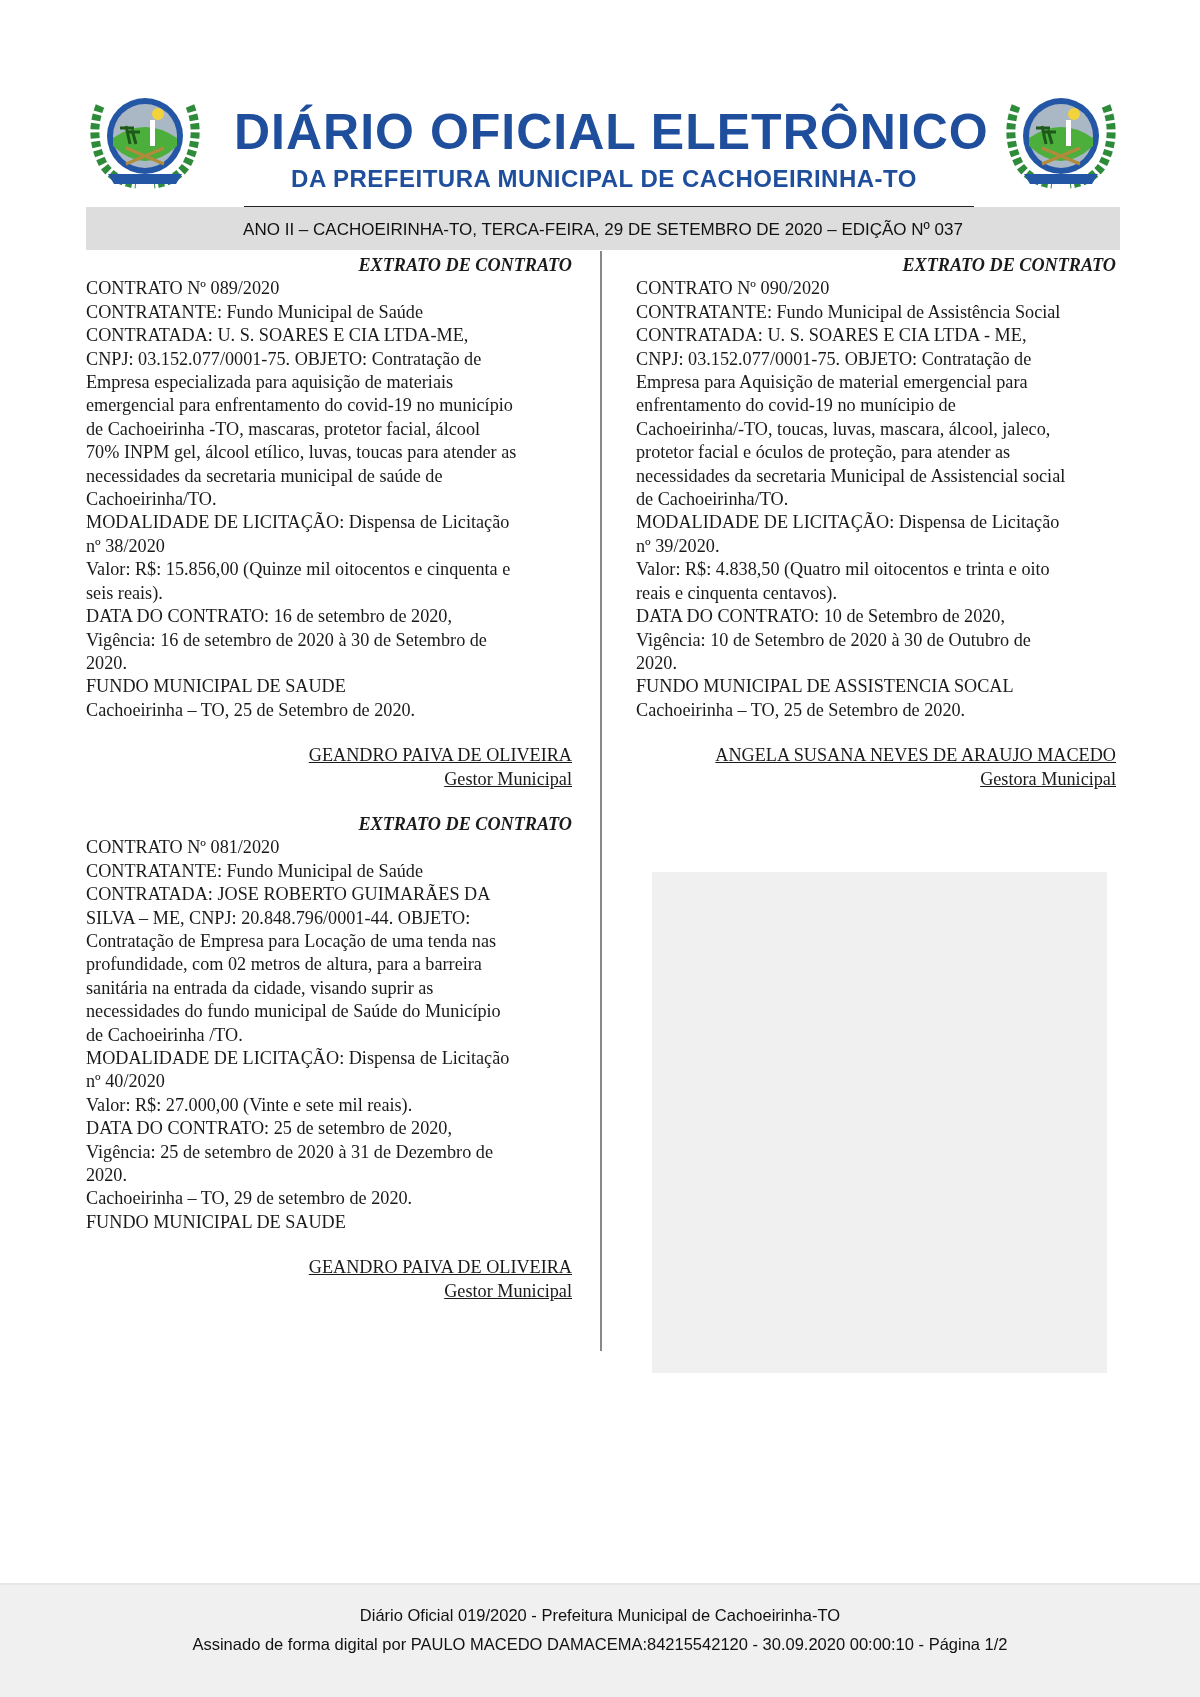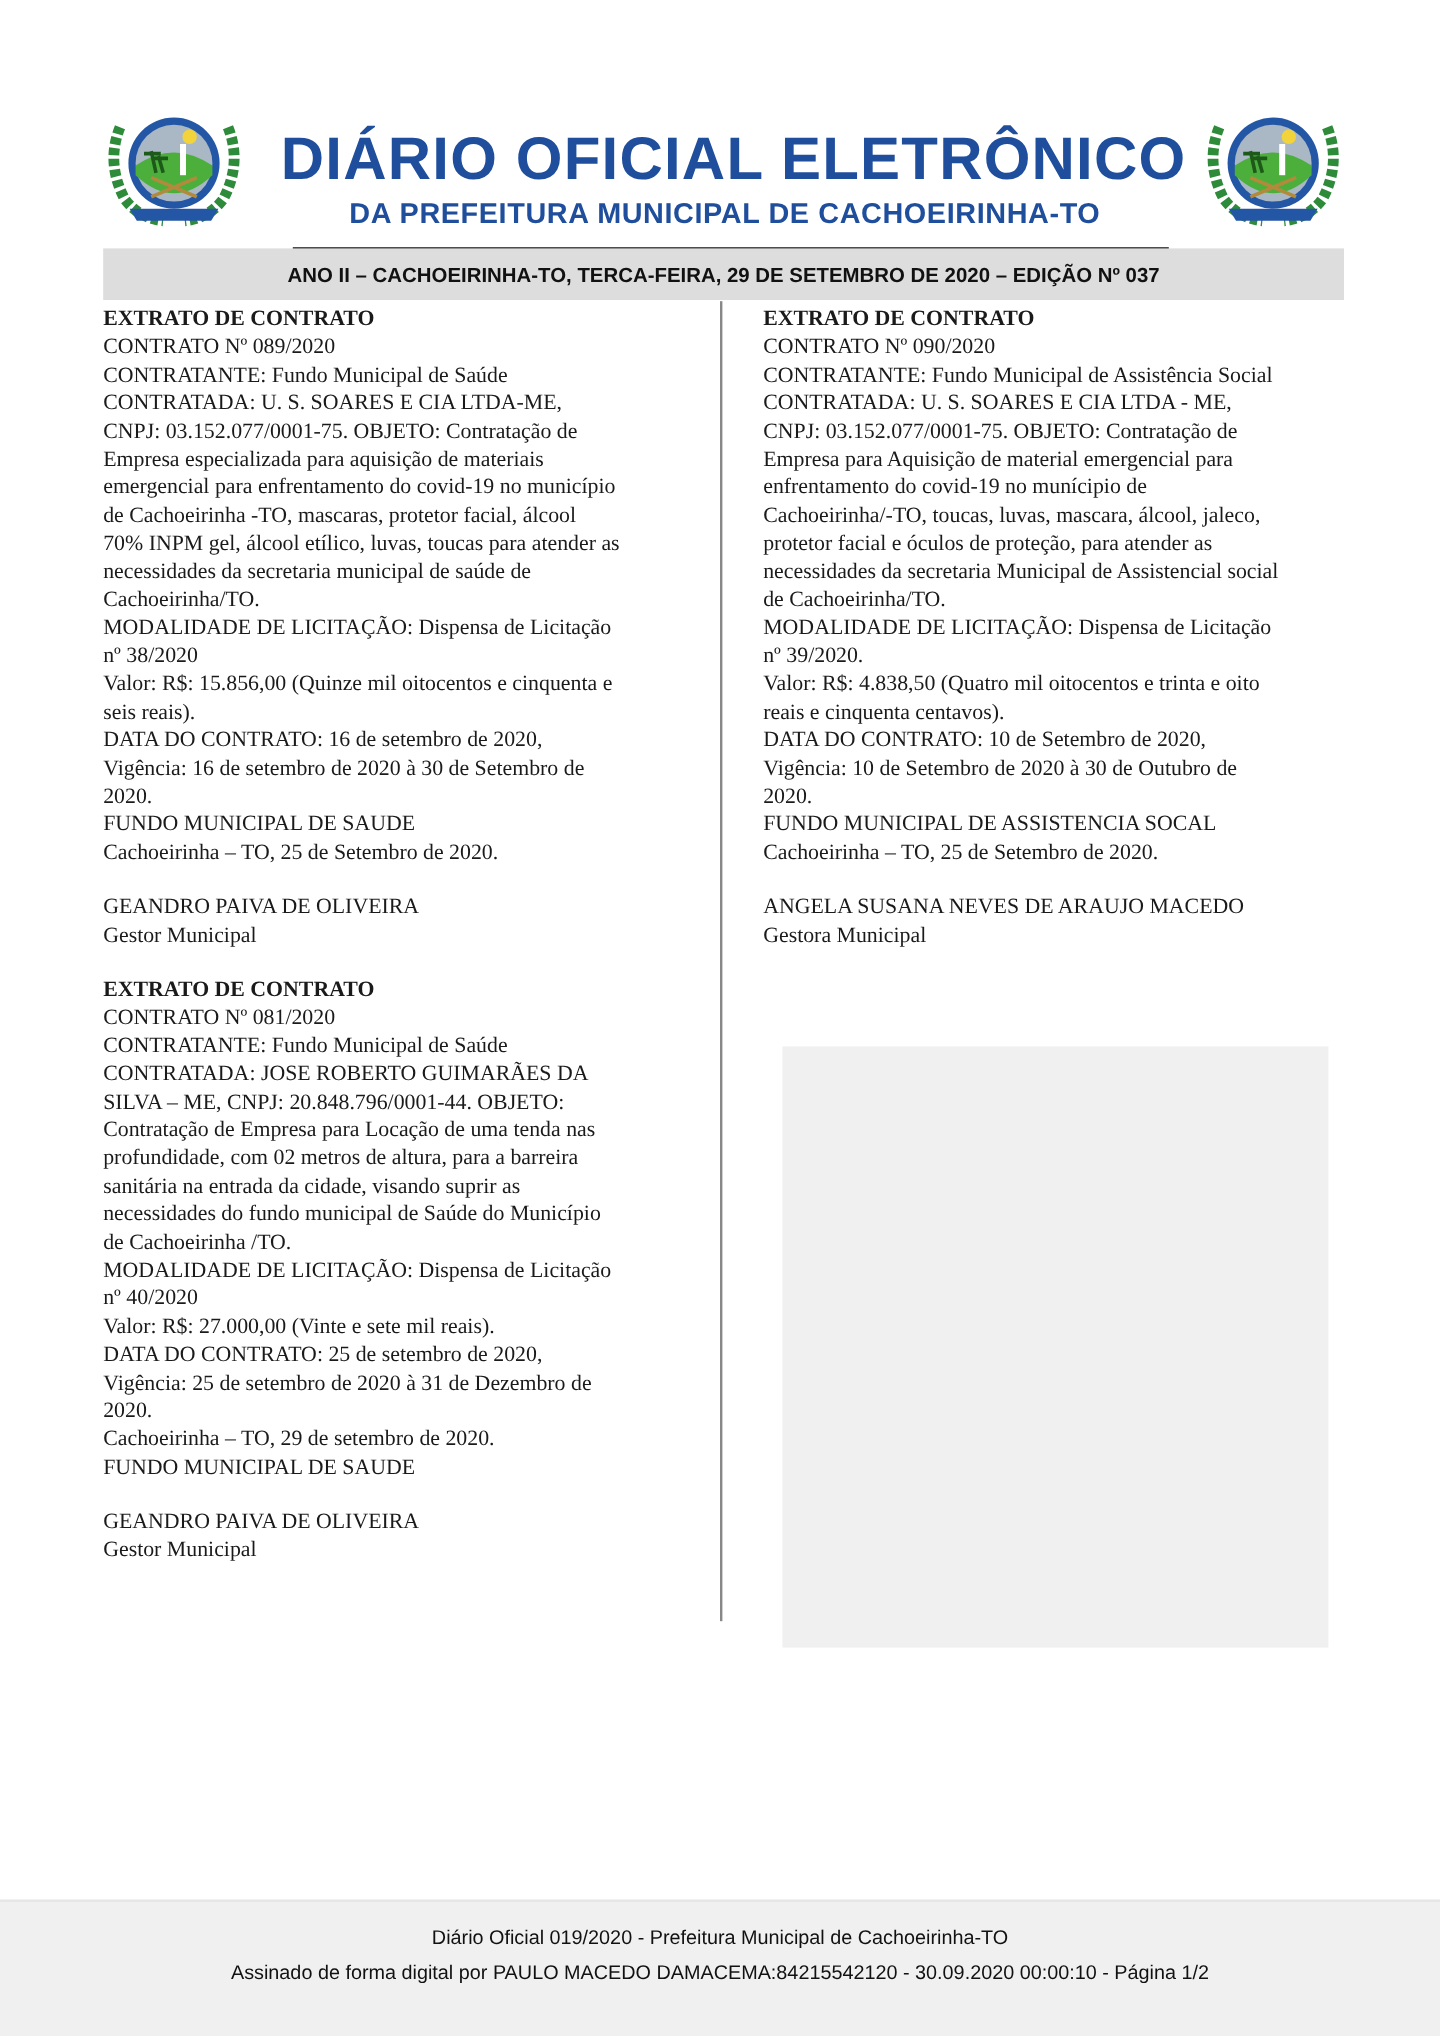--- a/index.html
+++ b/index.html
@@ -7,31 +7,31 @@
 
   .masthead { position:absolute; left:86px; top:86px; width:1034px; height:108px; }
   .crest { position:absolute; top:0; width:118px; height:104px; }
   .crest.left { left:0; }
   .crest.right { right:0; }
   .title-wrap { position:absolute; left:148px; top:18px; width:740px; }
   .title-main { font-family:"Liberation Sans", sans-serif; font-weight:bold; font-size:50px; color:#1f4e9c; letter-spacing:1px; line-height:56px; white-space:nowrap; text-align:center; }
   .title-sub { font-family:"Liberation Sans", sans-serif; font-weight:bold; font-size:24px; color:#1f4e9c; letter-spacing:0.5px; line-height:30px; white-space:nowrap; text-align:center; margin-top:4px; }
   .title-rule { position:absolute; left:10px; right:0; top:102px; height:2px; background:#222; }
 
-  .edition-bar { position:absolute; left:86px; top:207px; width:1034px; height:43px; background:#dddddd; text-align:center; line-height:46px; font-family:"Liberation Sans", sans-serif; font-weight:bold; font-size:17px; color:#111; }
+  .edition-bar { position:absolute; left:86px; top:207px; width:1034px; height:43px; background:#dddddd; text-align:center; line-height:46px; font-family:"Liberation Sans", sans-serif; font-weight:normal; font-size:17px; color:#111; }
 
   .col-divider { position:absolute; left:600px; top:251px; width:2px; height:1100px; background:#888; }
 
   .col { position:absolute; top:254px; font-size:18.2px; line-height:23.4px; }
   .col.left { left:86px; width:486px; }
   .col.right { left:636px; width:480px; }
 
-  .extrato-heading { text-align:left; font-weight:bold; }
+  .extrato-heading { text-align:right; font-weight:bold;font-style:italic; }
   .line { white-space:nowrap; }
-  .sig { text-align:left; }
+  .sig { text-align:right;text-decoration:underline; }
   .sig-block { margin-top:22px; }
   .spacer-l { height:22px; }
 
   .gray-box { position:absolute; left:652px; top:872px; width:455px; height:501px; background:#f0f0f0; }
 
   .footer { position:absolute; left:0; top:1583px; width:1200px; height:114px; background:#f0f0f0; border-top:2px solid #e6e6e6; font-family:"Liberation Sans", sans-serif; color:#111; }
   .footer-line1 { position:absolute; left:0; width:1200px; top:21px; text-align:center; font-size:16.5px; }
   .footer-line2 { position:absolute; left:0; width:1200px; top:50px; text-align:center; font-size:16.5px; }
 </style>
 </head>

